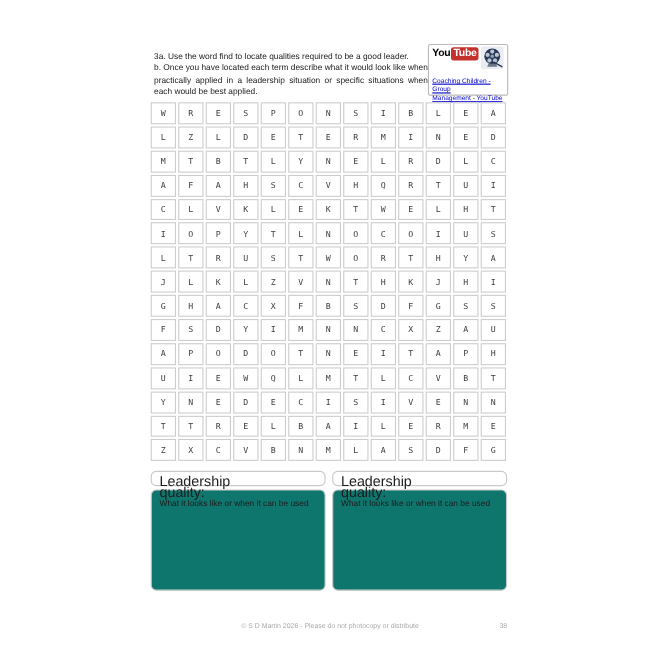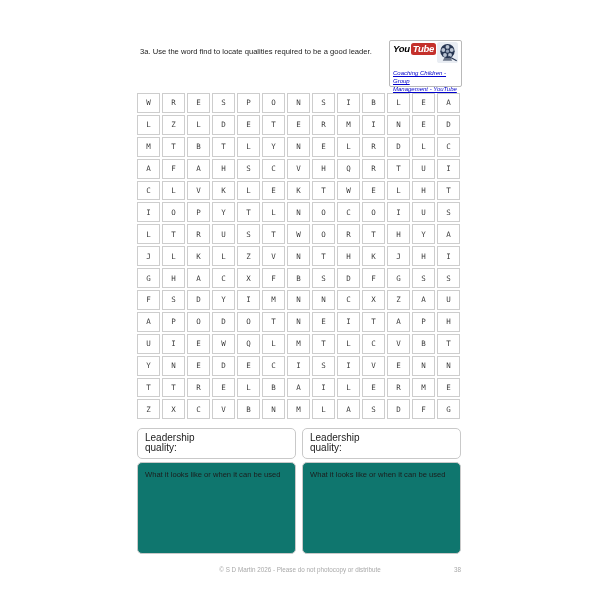--- a/index.html
+++ b/index.html
@@ -7,56 +7,57 @@
   body { font-family:"Liberation Sans", sans-serif; position:relative; }
   .page { position:relative; width:600px; height:600px; background:#fff; overflow:hidden; }
 
   
   .instructions { position:absolute; left:140px; top:47px; width:249px; color:#1c1c1c;
                   font-size:7.6px; line-height:10.4px; }
   .instructions .para-b { text-align:justify; }
 
   
   .yt-box { position:absolute; left:389px; top:40px; width:73px; height:47px;
-            border:1px solid #b9b9b9; border-radius:2px; background:#fff; padding:2px 3px;font-style:italic; }
+            border:1px solid #b9b9b9; border-radius:2px; background:#fff; padding:2px 3px; }
   .yt-head { display:flex; justify-content:space-between; align-items:flex-start; }
   .yt-logo { font-weight:bold; font-size:9.5px; letter-spacing:-0.3px; white-space:nowrap; }
   .yt-you { color:#000; }
   .yt-tube { background:#c4302b; color:#fff; border-radius:2.5px; padding:0 2px 1px 2px; margin-left:1px; }
   .yt-link { display:block; margin-top:2px; font-size:6px; line-height:8px;
              color:#0000cc; text-decoration:underline; cursor:pointer; }
   .reel { flex:0 0 auto; margin-top:-1px; }
 
   
   .grid { position:absolute; left:137px; top:93px; display:grid;
           grid-template-columns:repeat(13, 23px); grid-auto-rows:19.9px; gap:2px; }
   .cell { border:1px solid #cdcdcd; background:#fff; display:flex; align-items:center; justify-content:center;
           font-family:"DejaVu Sans Mono", monospace; font-size:7.5px; color:#3d3d3d; }
 
   
   .answer-col { position:absolute; top:428px; width:159px; }
   .answer-col.left  { left:137px; }
   .answer-col.right { left:302px; }
-  .q-box { height:31px; border:1px solid #c9c9c9; border-radius:5px; background:#fff;
-           padding:4px 7px; font-size:10px; line-height:10px; color:#1c1c1c; }
+  .q-box { height:14px; border:1px solid #c9c9c9; border-radius:5px; background:#fff;
+           padding:4px 7px; font-size:13px; line-height:10px; color:#1c1c1c; }
   .d-box { margin-top:3px; height:92px; border:1px solid #c9c9c9; border-radius:5px; background:#0f766e;
            padding:7px 7px; font-size:7.6px; line-height:10px; color:#1c1c1c; }
 
   
   .footer { position:absolute; left:0; top:566px; width:600px; text-align:center;
             font-size:6.3px; color:#a9a9a9; }
   .pagenum { position:absolute; right:139px; top:0; }
 </style>
 </head>
 <body>
 
 <div class="page">
 
   <div class="instructions">
     <div class="para-a">3a. Use the word find to locate qualities required to be a good leader.</div>
+    <div class="para-b">b. Once you have located each term describe what it would look like when practically applied in a leadership situation or specific situations when each would be best applied.</div>
   </div>
 
   <div class="yt-box">
     <div class="yt-head">
       <span class="yt-logo"><span class="yt-you">You</span><span class="yt-tube">Tube</span></span>
       <span class="reel">
         <svg width="21" height="21" viewBox="0 0 24 24">
           <rect x="0" y="0" width="24" height="24" rx="3" fill="#e9edf3"></rect>
           <circle cx="12" cy="10.5" r="8.2" fill="#273652"></circle>
           <circle cx="12" cy="10.5" r="1.8" fill="#94a2b8"></circle>

